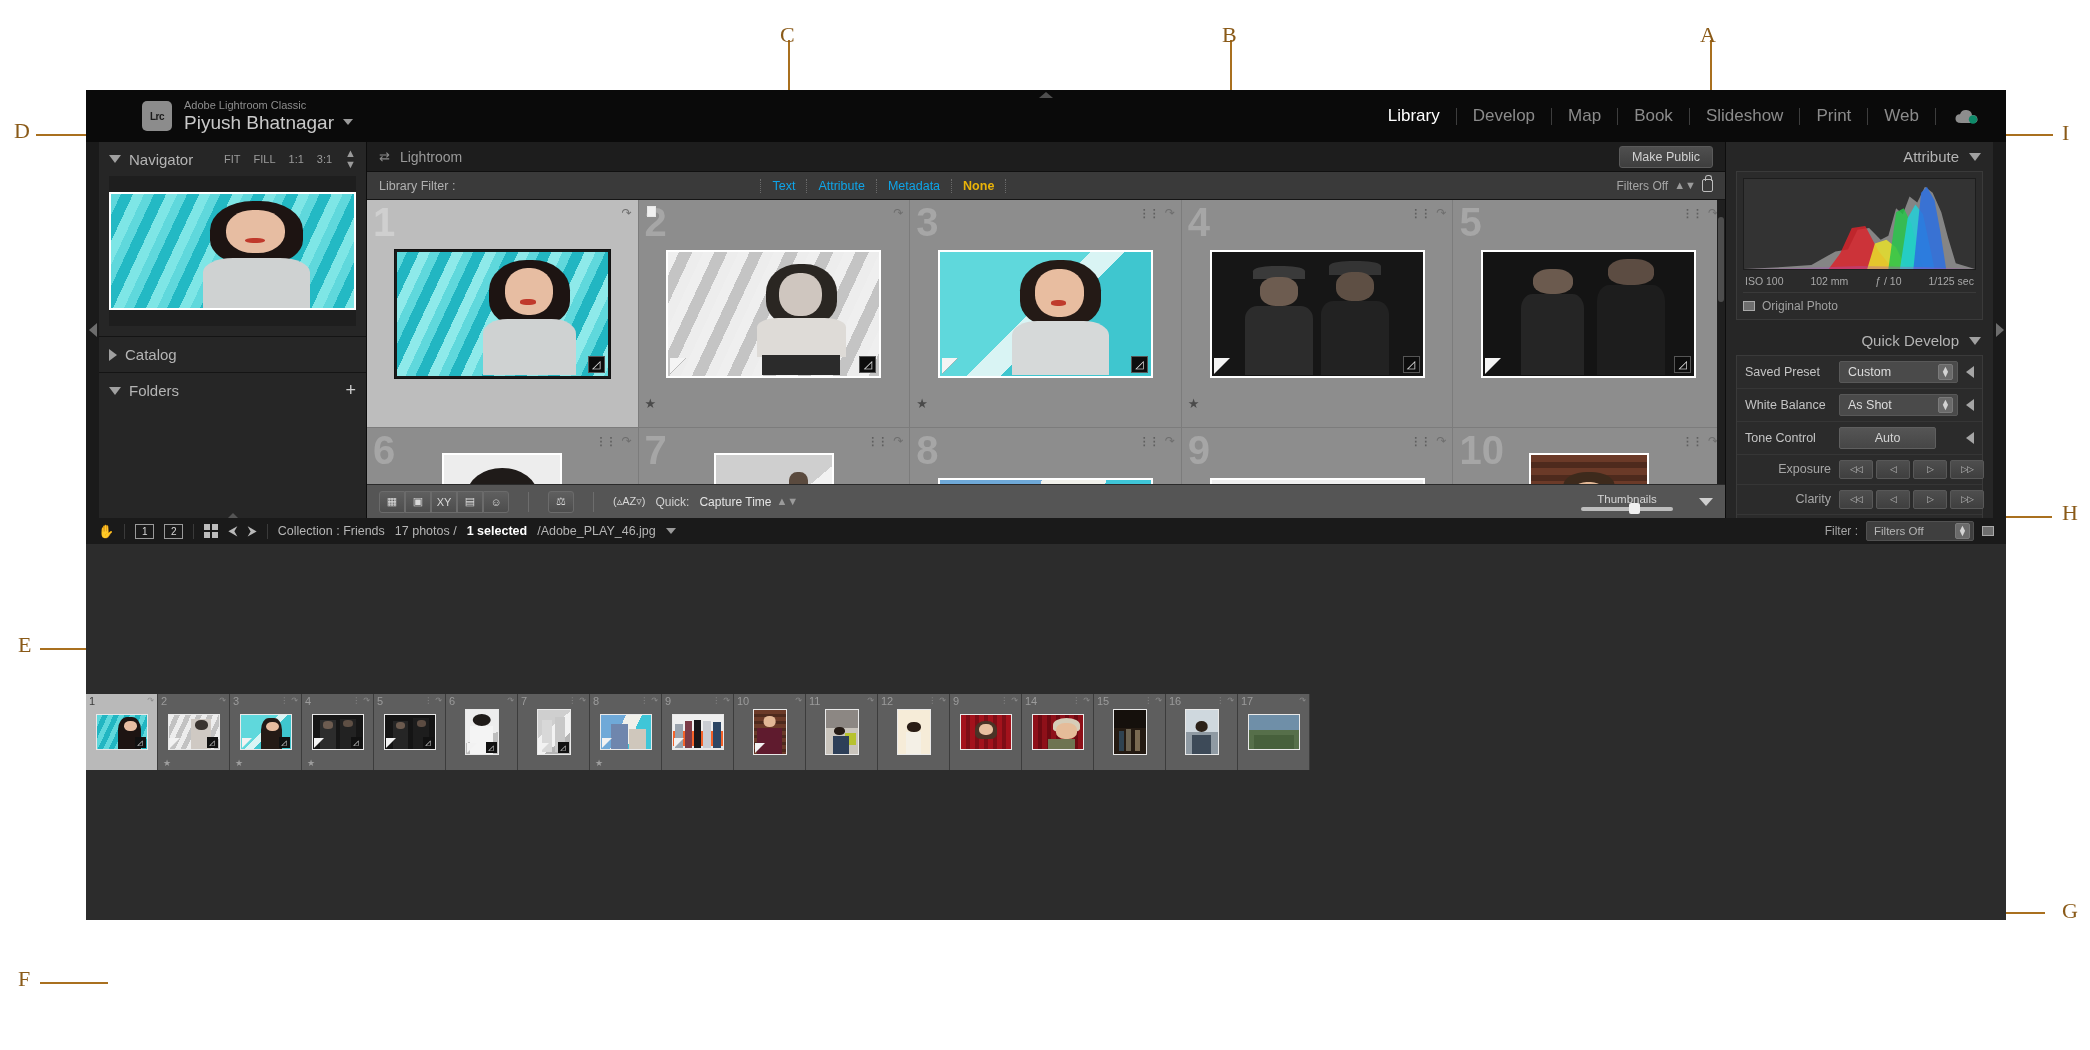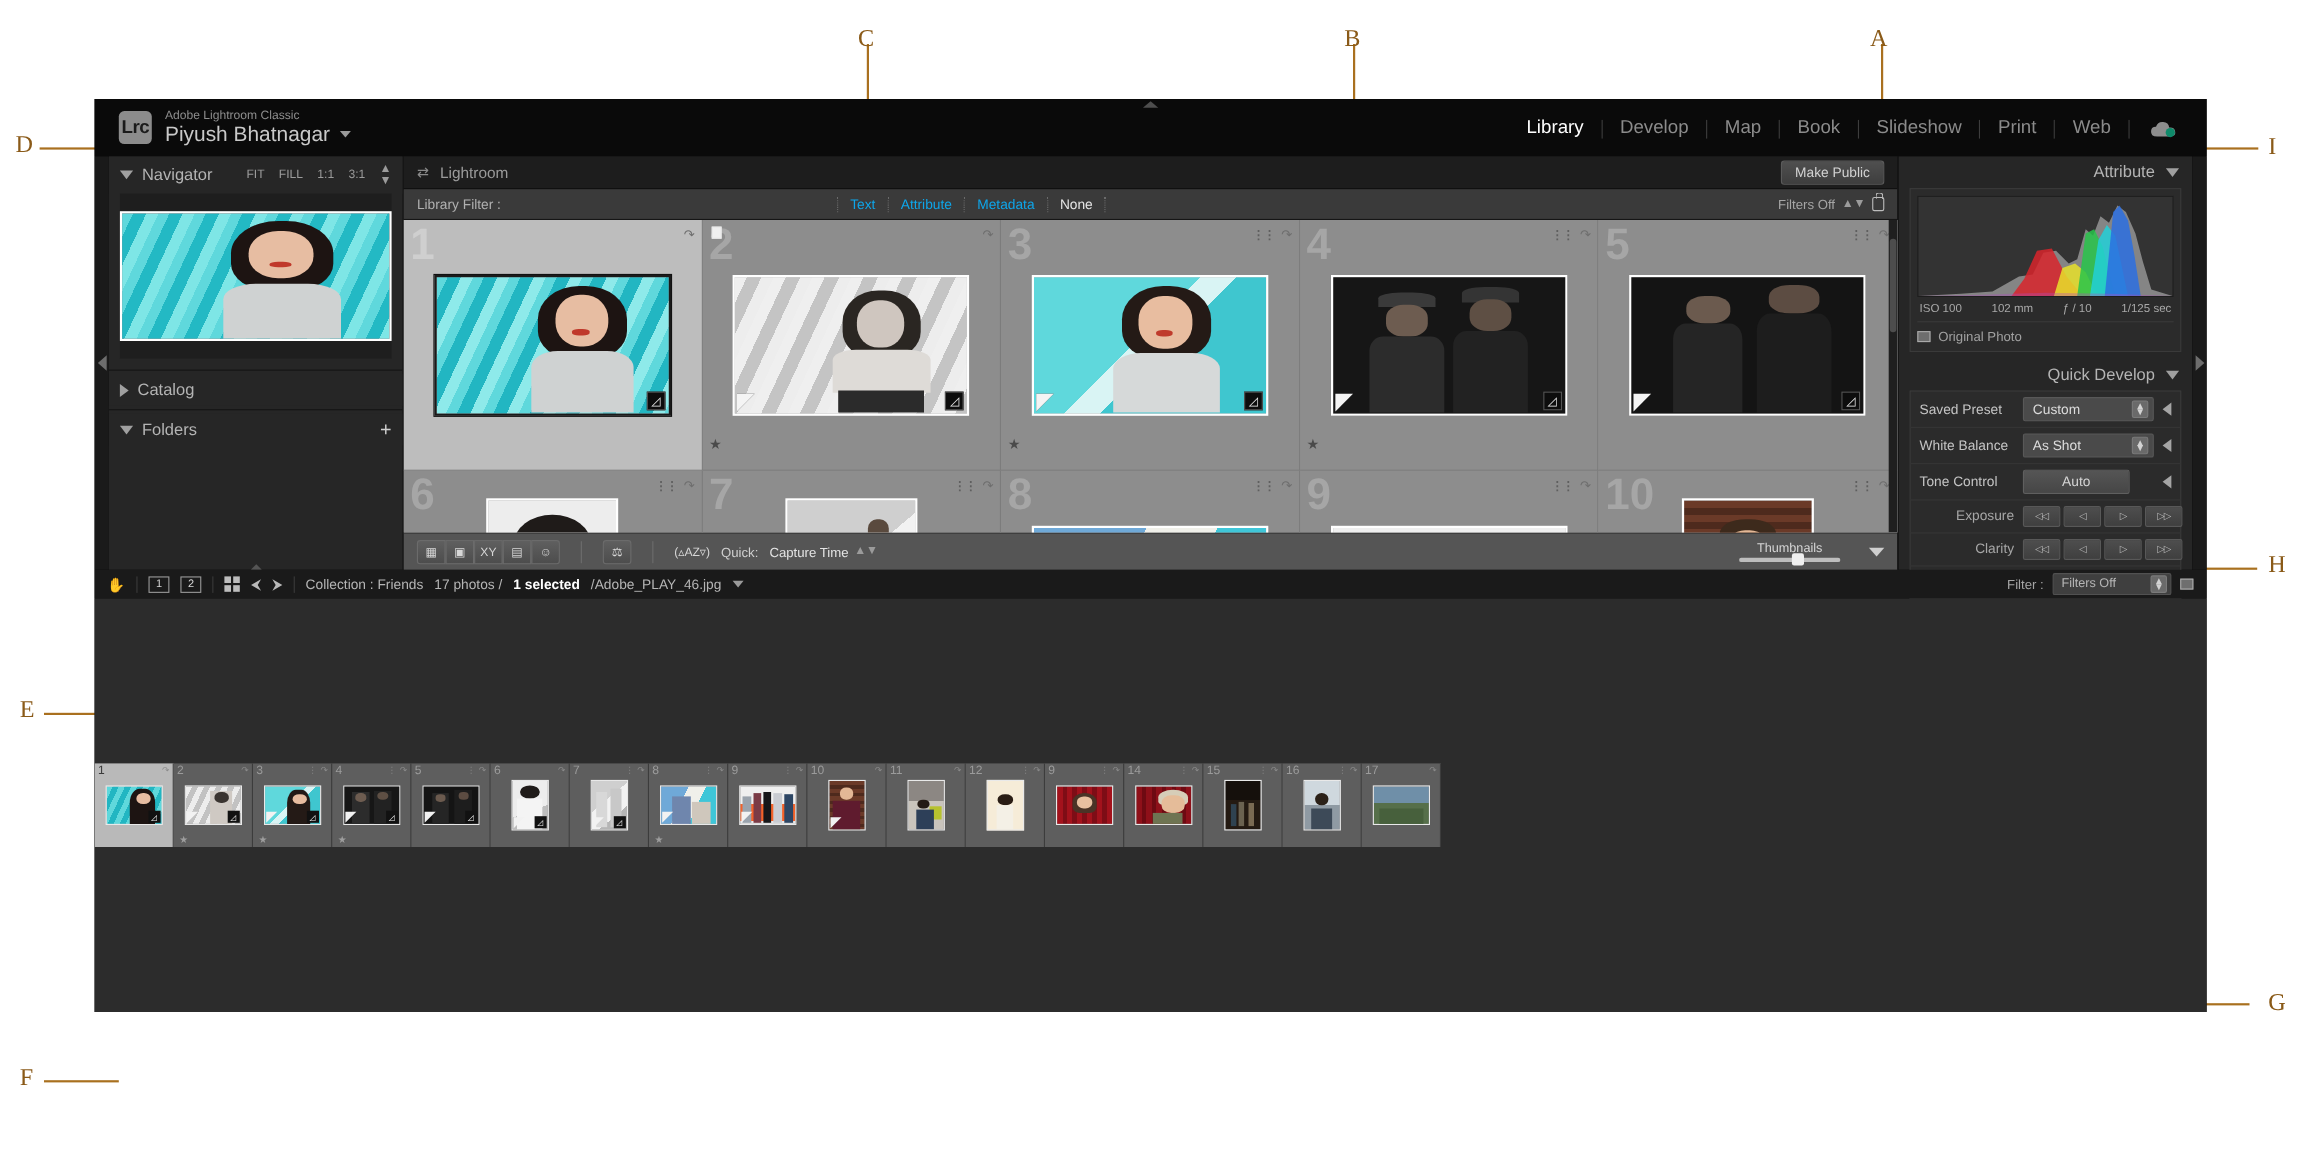--- a/index.html
+++ b/index.html
@@ -48,41 +48,42 @@
     width: 0; height: 0;
     border-left: 7px solid transparent;
     border-right: 7px solid transparent;
     border-bottom: 6px solid #4e4e4e;
   }
   .lrc-badge {
     width: 30px; height: 30px;
     background: #8c8c8c;
     border-radius: 5px;
     color: #1b1b1b;
-    font-size: 17px; font-weight: bold;
+    font-size: 10px; font-weight: bold;
     display: flex; align-items: center; justify-content: center;
     letter-spacing: -0.5px;
+    margin-left: 34px;
   }
   .identity { margin-left: 12px; line-height: 1.12; }
   .identity .small { font-size: 11px; color: #8e8e8e; }
   .identity .name {
     font-size: 19px; color: #c9c9c9; font-weight: normal;
     display: flex; align-items: center; gap: 9px;
   }
   .tri-down {
     width: 0; height: 0;
     border-left: 5px solid transparent;
     border-right: 5px solid transparent;
     border-top: 6px solid #9a9a9a;
     display: inline-block;
   }
 
   .modules {
     margin-left: auto;
-    display: flex; align-items: flex-end;
+    display: flex; align-items: center;
     font-size: 17px; color: #8b8b8b;
     gap: 0;
   }
   .modules .mod { padding: 0 16px; cursor: pointer; white-space: nowrap; }
   .modules .mod.active { color: #ffffff; }
   .modules .sep { width: 1px; height: 17px; background: #3d3d3d; }
   .cloud-icon { margin-left: 18px; margin-right: 4px; display: flex; align-items: center; }
 
   
   .workspace { flex: 1; display: flex; min-height: 0; }
@@ -197,21 +198,21 @@
   }
   .filter-bar {
     height: 28px; background:#3a3a3a;
     display:flex; align-items:center; padding:0 12px;
     font-size:12.5px; color:#b0b0b0;
     border-bottom:1px solid #151515;
   }
   .filter-tabs { margin:0 auto; display:flex; align-items:center; gap:0; }
   .filter-tabs .ft { padding: 0 11px; color:#0ea5e9; border-right:1px dotted #6a6a6a; }
   .filter-tabs .ft:first-child { border-left:1px dotted #6a6a6a; }
-  .filter-tabs .ft.active { color:#e5e5e5; font-weight:normal; }
+  .filter-tabs .ft.active { color:#eab308; font-weight:bold; }
   .filters-off { margin-left:auto; display:flex; align-items:center; gap:6px; font-size:12px; color:#a5a5a5; }
   .lock-ico { width:11px; height:13px; border:1.5px solid #bdbdbd; border-radius:2px; position:relative; }
   .lock-ico::before { content:''; position:absolute; left:2px; top:-5px; width:5px; height:5px; border:1.5px solid #bdbdbd; border-bottom:none; border-radius:3px 3px 0 0; }
 
   
   .grid-area { flex:1; background:#8d8d8d; position:relative; overflow:hidden; }
   .grid { display:grid; grid-template-columns: repeat(5, 1fr); }
   .cell {
     position:relative;
     background:#8d8d8d;

